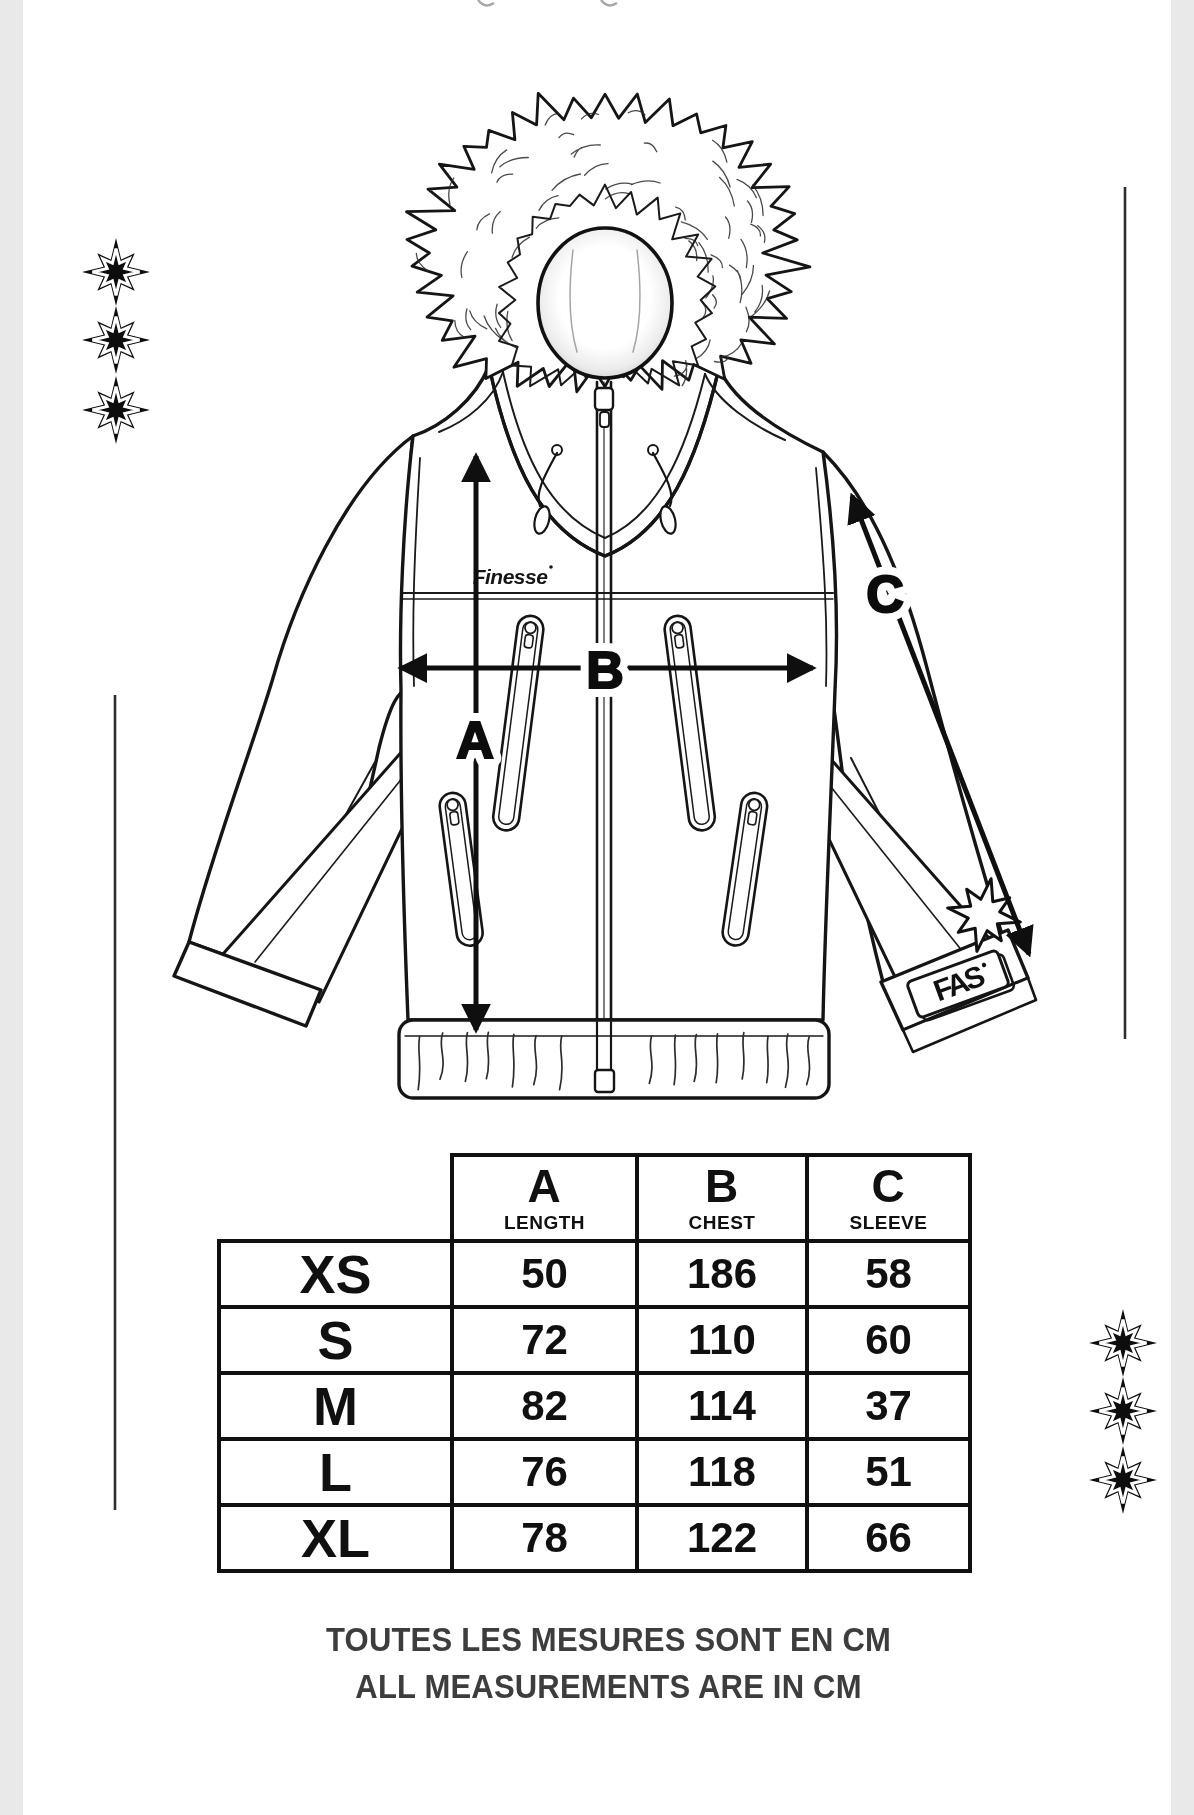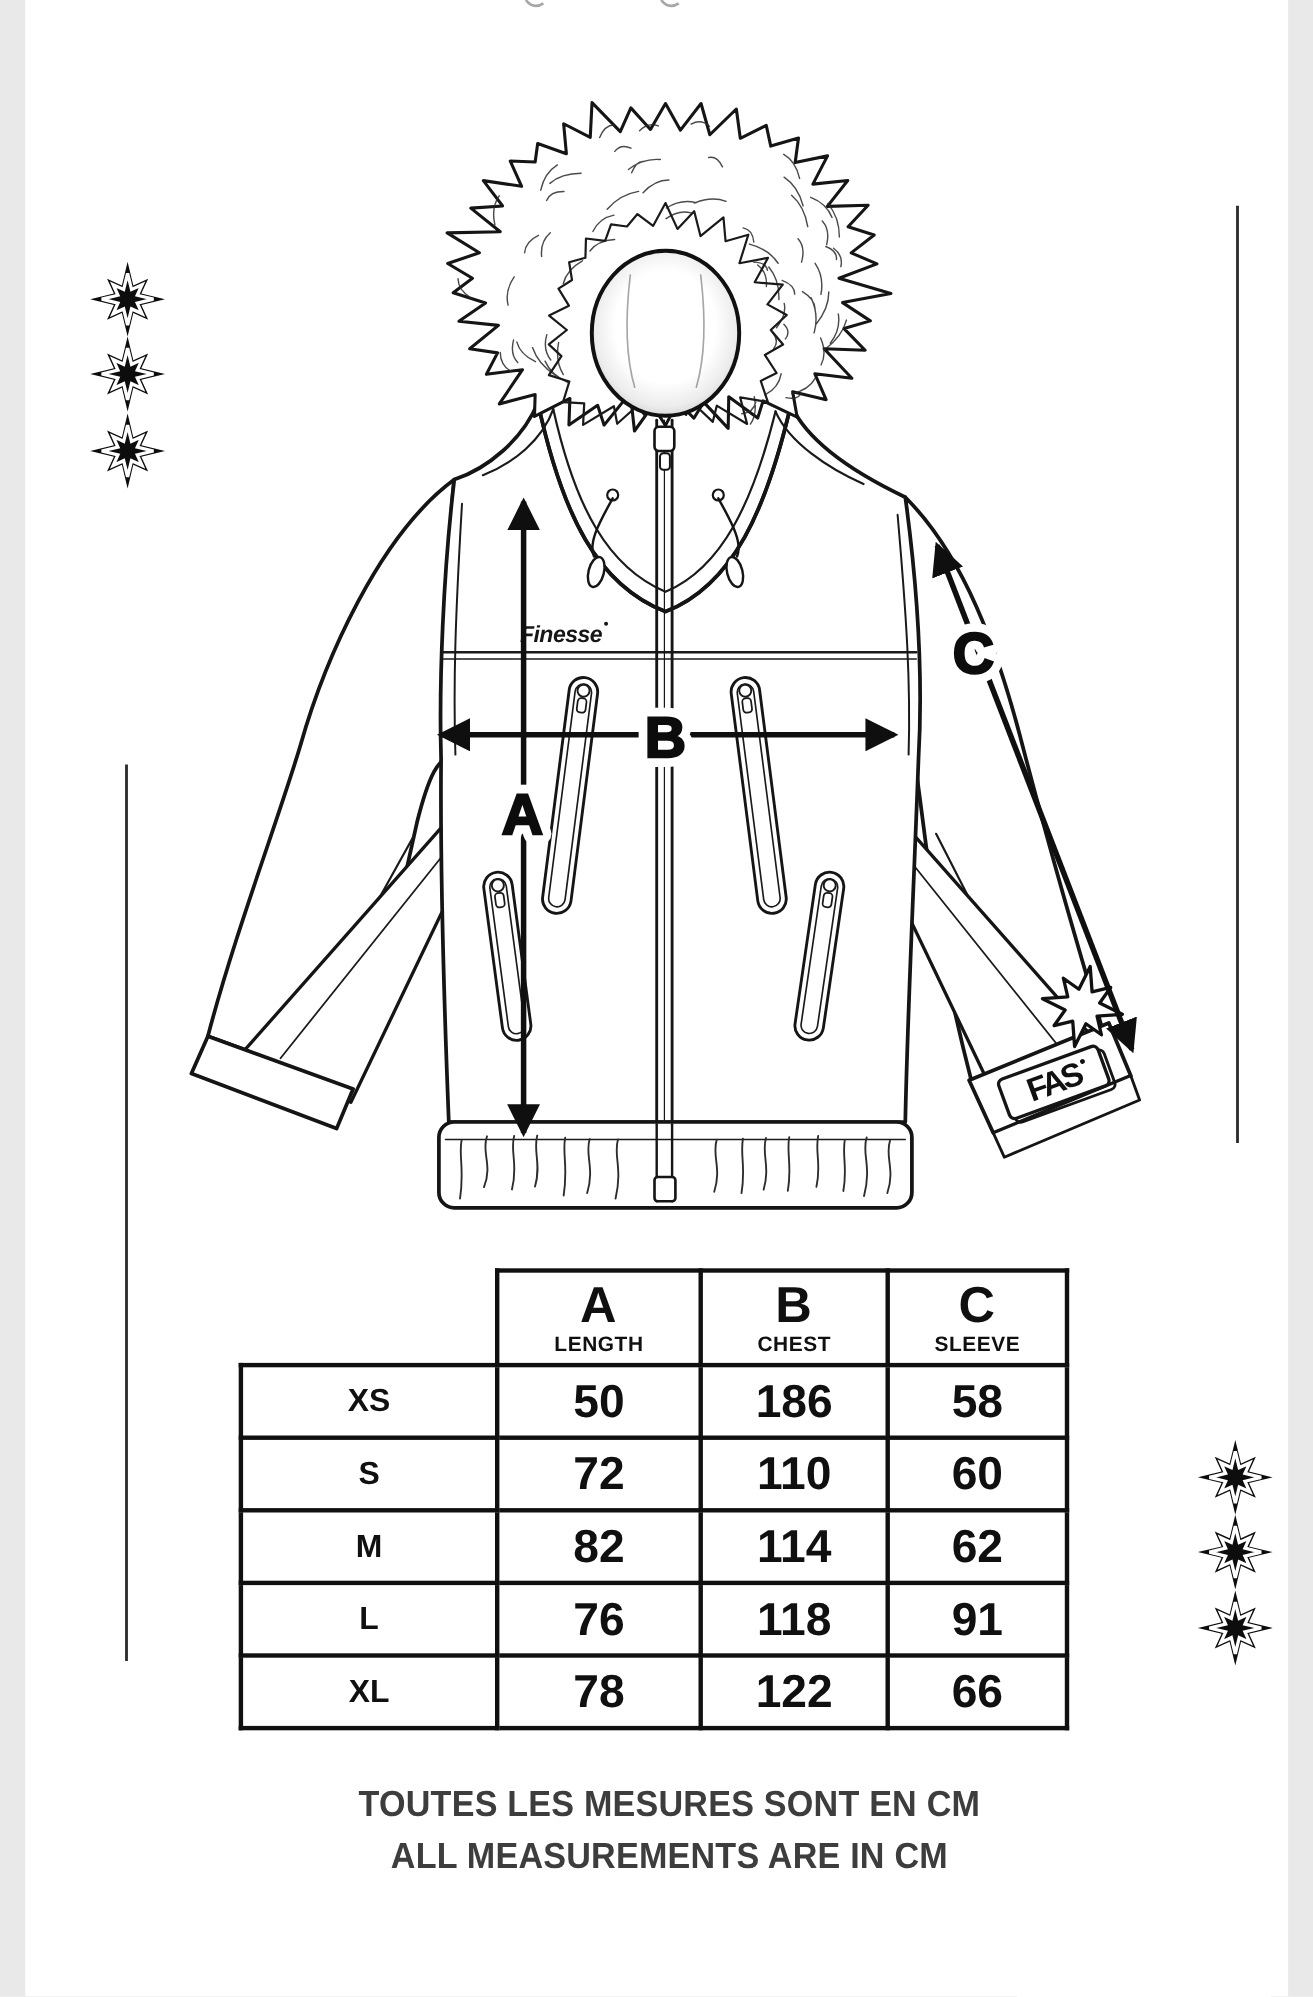--- a/index.html
+++ b/index.html
@@ -14,21 +14,21 @@
   table.size{border-collapse:collapse;table-layout:fixed;}
   table.size td,table.size th{
     border:4px solid #101010;text-align:center;vertical-align:middle;
     color:#101010;background:transparent;padding:0;
   }
   table.size .ghost{border:none;background:transparent;}
   .c0{width:233px;} .c1{width:185px;} .c2{width:170px;} .c3{width:163px;}
   tr.hdr{height:86px;} tr.bd{height:66px;}
   .colLetter{font-size:46px;font-weight:bold;line-height:1;letter-spacing:1px;}
   .colName{font-size:19px;font-weight:bold;letter-spacing:.5px;margin-top:3px;}
-  .sizeLbl{font-size:29px;font-weight:bold;letter-spacing:0px;}
+  .sizeLbl{font-size:54px;font-weight:bold;letter-spacing:0px;}
   .val{font-size:42px;font-weight:bold;}
 
   
   .footnote{
     position:absolute;left:144px;width:883px;text-align:center;
     font-weight:bold;font-size:33px;color:#3d3d3d;
     transform:scaleX(.94);letter-spacing:0.2px;white-space:nowrap;
   }
   .fn1{top:1621px;} .fn2{top:1668px;}
 </style>
@@ -252,27 +252,27 @@
       <tr class="bd">
         <td class="sizeLbl">S</td>
         <td class="val">72</td>
         <td class="val">110</td>
         <td class="val">60</td>
       </tr>
       <tr class="bd">
         <td class="sizeLbl">M</td>
         <td class="val">82</td>
         <td class="val">114</td>
-        <td class="val">62</td>
+        <td class="val">37</td>
       </tr>
       <tr class="bd">
         <td class="sizeLbl">L</td>
         <td class="val">76</td>
         <td class="val">118</td>
-        <td class="val">91</td>
+        <td class="val">51</td>
       </tr>
       <tr class="bd">
         <td class="sizeLbl">XL</td>
         <td class="val">78</td>
         <td class="val">122</td>
         <td class="val">66</td>
       </tr>
     </tbody>
       </table>
   </div>

